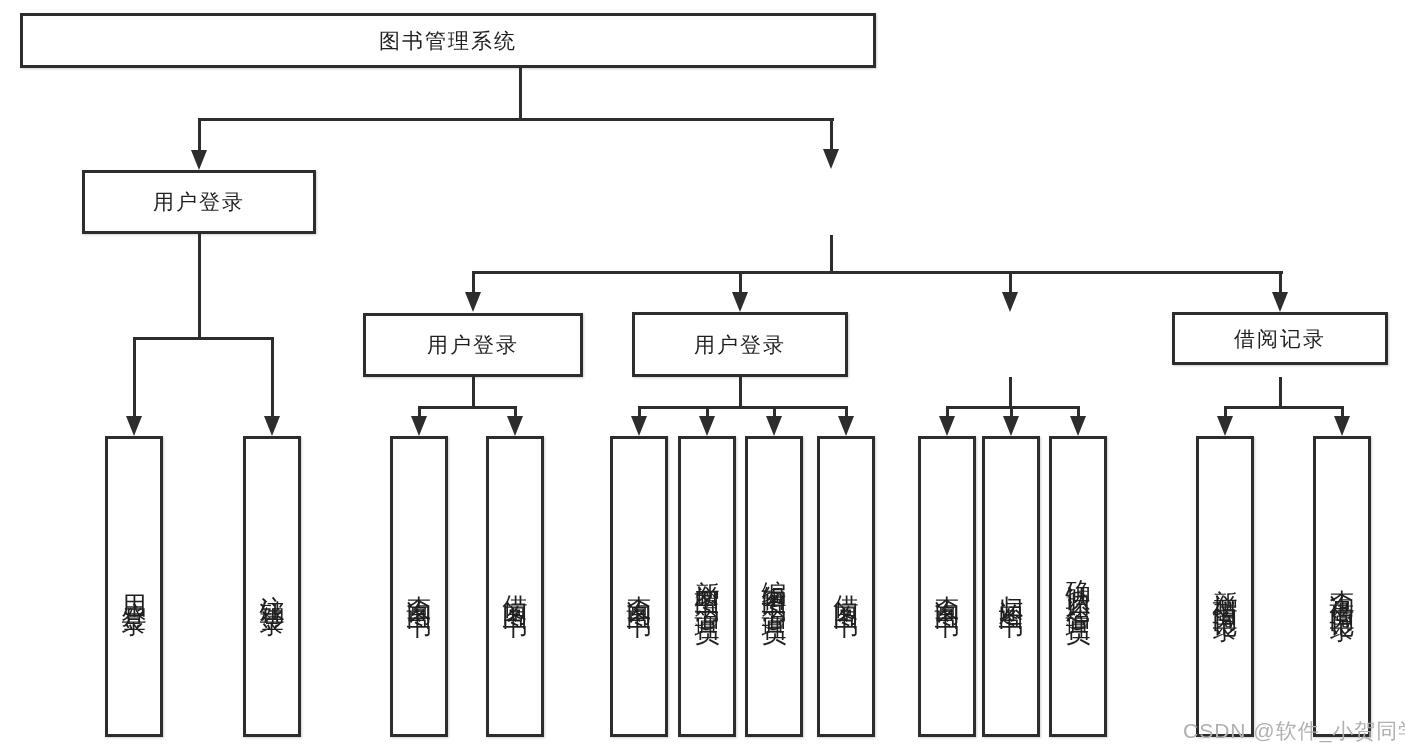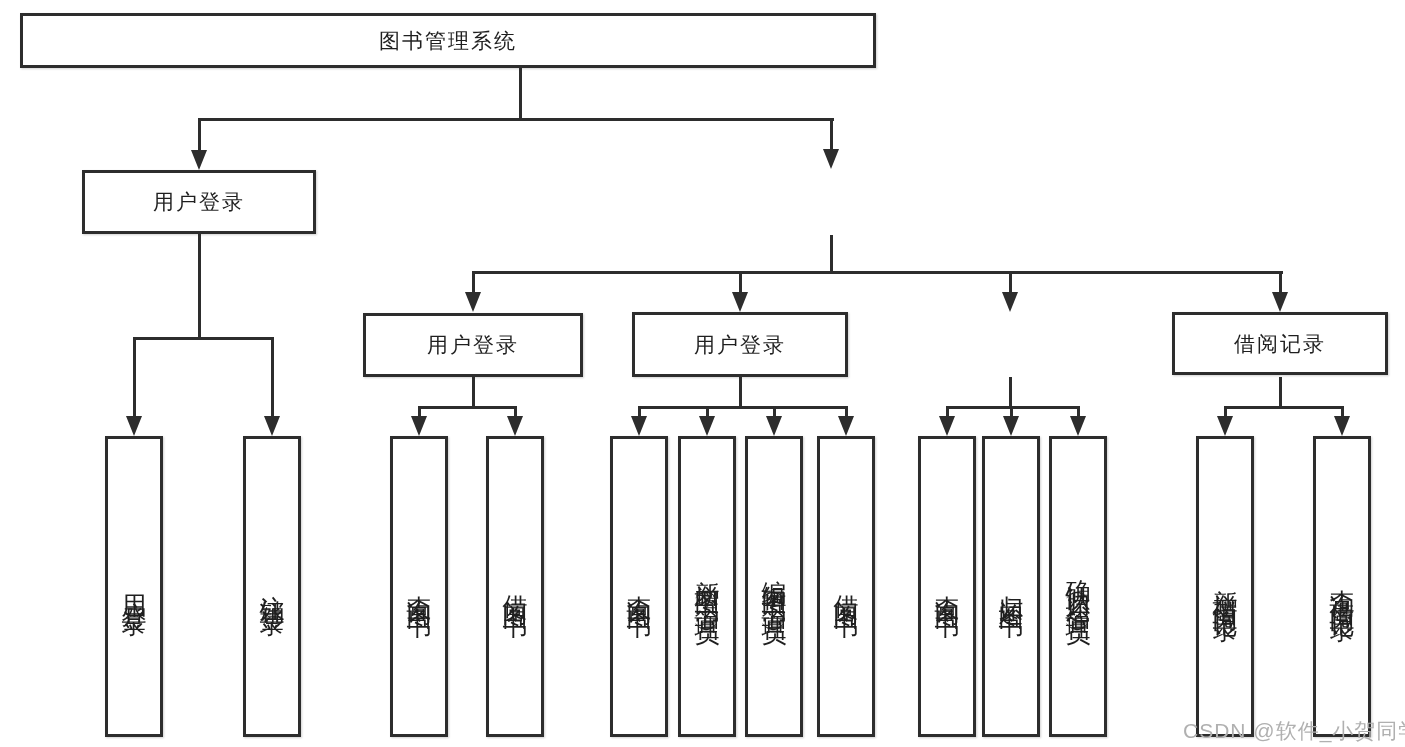--- a/index.html
+++ b/index.html
@@ -51,21 +51,21 @@
 <body>
 
 <div class="canvas">
 
   <div class="hbox" style="left:20px;top:13px;width:856px;height:55px">图书管理系统</div>
 
   <div class="hbox" style="left:82px;top:170px;width:234px;height:64px">用户登录</div>
 
   <div class="hbox" style="left:363px;top:313px;width:220px;height:64px">用户登录</div>
   <div class="hbox" style="left:632px;top:312px;width:216px;height:65px">用户登录</div>
-  <div class="hbox" style="left:1172px;top:312px;width:216px;height:63px">借阅记录</div>
+  <div class="hbox" style="left:1172px;top:312px;width:216px;height:53px">借阅记录</div>
 
   <div class="vbox" style="left:105px">用户登录</div>
   <div class="vbox" style="left:243px">注销登录</div>
 
   <div class="vbox" style="left:390px">查询图书</div>
   <div class="vbox" style="left:486px">借阅图书</div>
 
   <div class="vbox" style="left:610px">查询图书</div>
   <div class="vbox" style="left:678px">新增图书（管理员）</div>
   <div class="vbox" style="left:745px">编辑图书（管理员）</div>

